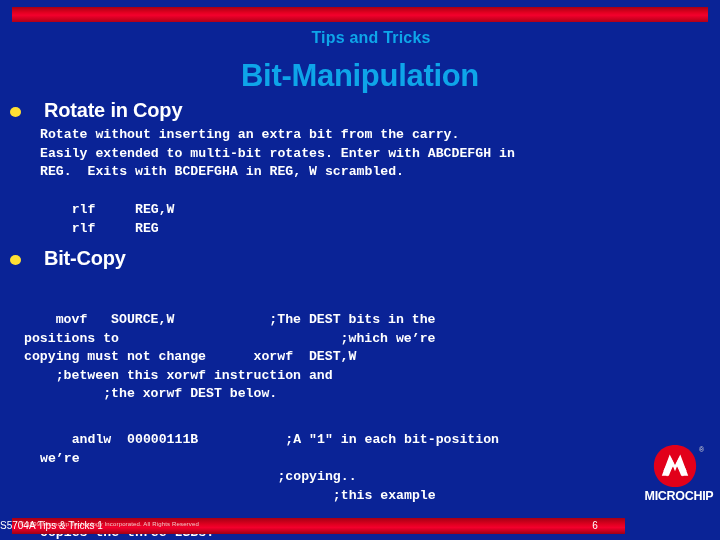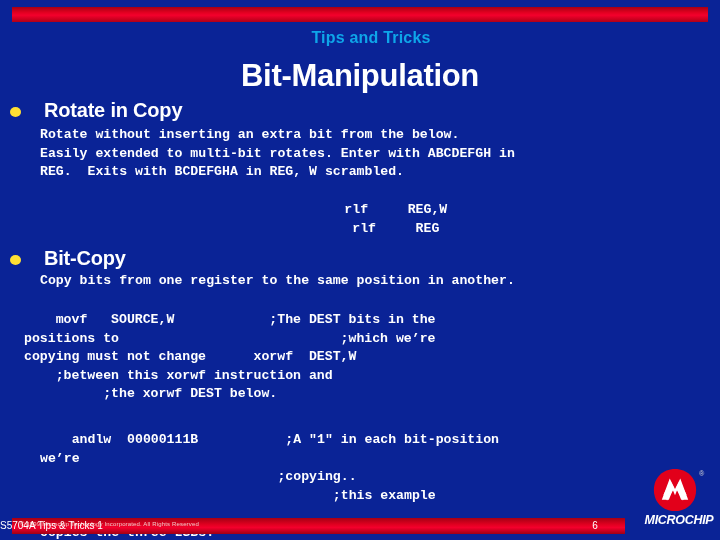--- a/index.html
+++ b/index.html
@@ -43,21 +43,21 @@
     font-size: 16px;
     font-weight: bold;
     letter-spacing: 0.2px;
   }
   .deck-title {
     position: absolute;
     left: 0;
     top: 58px;
     width: 720px;
     text-align: center;
-    color: #ffffff;
+    color: #0ea5e9;
     font-size: 31px;
     font-weight: bold;
     letter-spacing: -0.3px;
   }
 
   
   .bullet-row {
     position: absolute;
     left: 0;
     width: 720px;
@@ -129,24 +129,23 @@
     width: 20px;
     text-align: center;
     color: #ffffff;
     font-size: 10px;
   }
 
   
   .logo-wrap {
     position: absolute;
     left: 640px;
-    top: 468px;
+    top: 444px;
     width: 78px;
     height: 68px;
-    font-style: italic;
   }
   .logo-mark {
     position: absolute;
     left: 13px;
     top: 0;
     width: 44px;
     height: 44px;
   }
   .logo-reg {
     position: absolute;
@@ -174,31 +173,30 @@
 
   <div class="top-bar"></div>
 
   <div class="kicker">Tips and Tricks</div>
   <div class="deck-title">Bit-Manipulation</div>
 
   <div class="bullet-row" style="top:99px;">
     <span class="bullet-dot"></span>
     <span class="bullet-title">Rotate in Copy</span>
   </div>
-  <div class="mono-block" style="left:40px; top:126px; width:680px;">Rotate without inserting an extra bit from the below.
+  <div class="mono-block" style="left:40px; top:126px; width:680px;">Rotate without inserting an extra bit from the carry.
 Easily extended to multi-bit rotates. Enter with ABCDEFGH in
 REG.  Exits with BCDEFGHA in REG, W scrambled.</div>
-  <div class="mono-block" style="left:40px; top:201px; width:680px;text-align:center;">    rlf     REG,W
+  <div class="mono-block" style="left:40px; top:201px; width:680px;">    rlf     REG,W
     rlf     REG</div>
 
   <div class="bullet-row" style="top:247px;">
     <span class="bullet-dot"></span>
     <span class="bullet-title">Bit-Copy</span>
   </div>
-  <div class="mono-block" style="left:40px; top:272px; width:680px;">Copy bits from one register to the same position in another.</div>
   <div class="mono-block" style="left:24px; top:311px; width:680px;">    movf   SOURCE,W            ;The DEST bits in the
 positions to                            ;which we’re
 copying must not change      xorwf  DEST,W
     ;between this xorwf instruction and
           ;the xorwf DEST below.</div>
   <div class="mono-block" style="left:40px; top:431px; width:680px;">    andlw  00000111B           ;A "1" in each bit-position
 we’re
                               ;copying..
                                      ;this example
 

